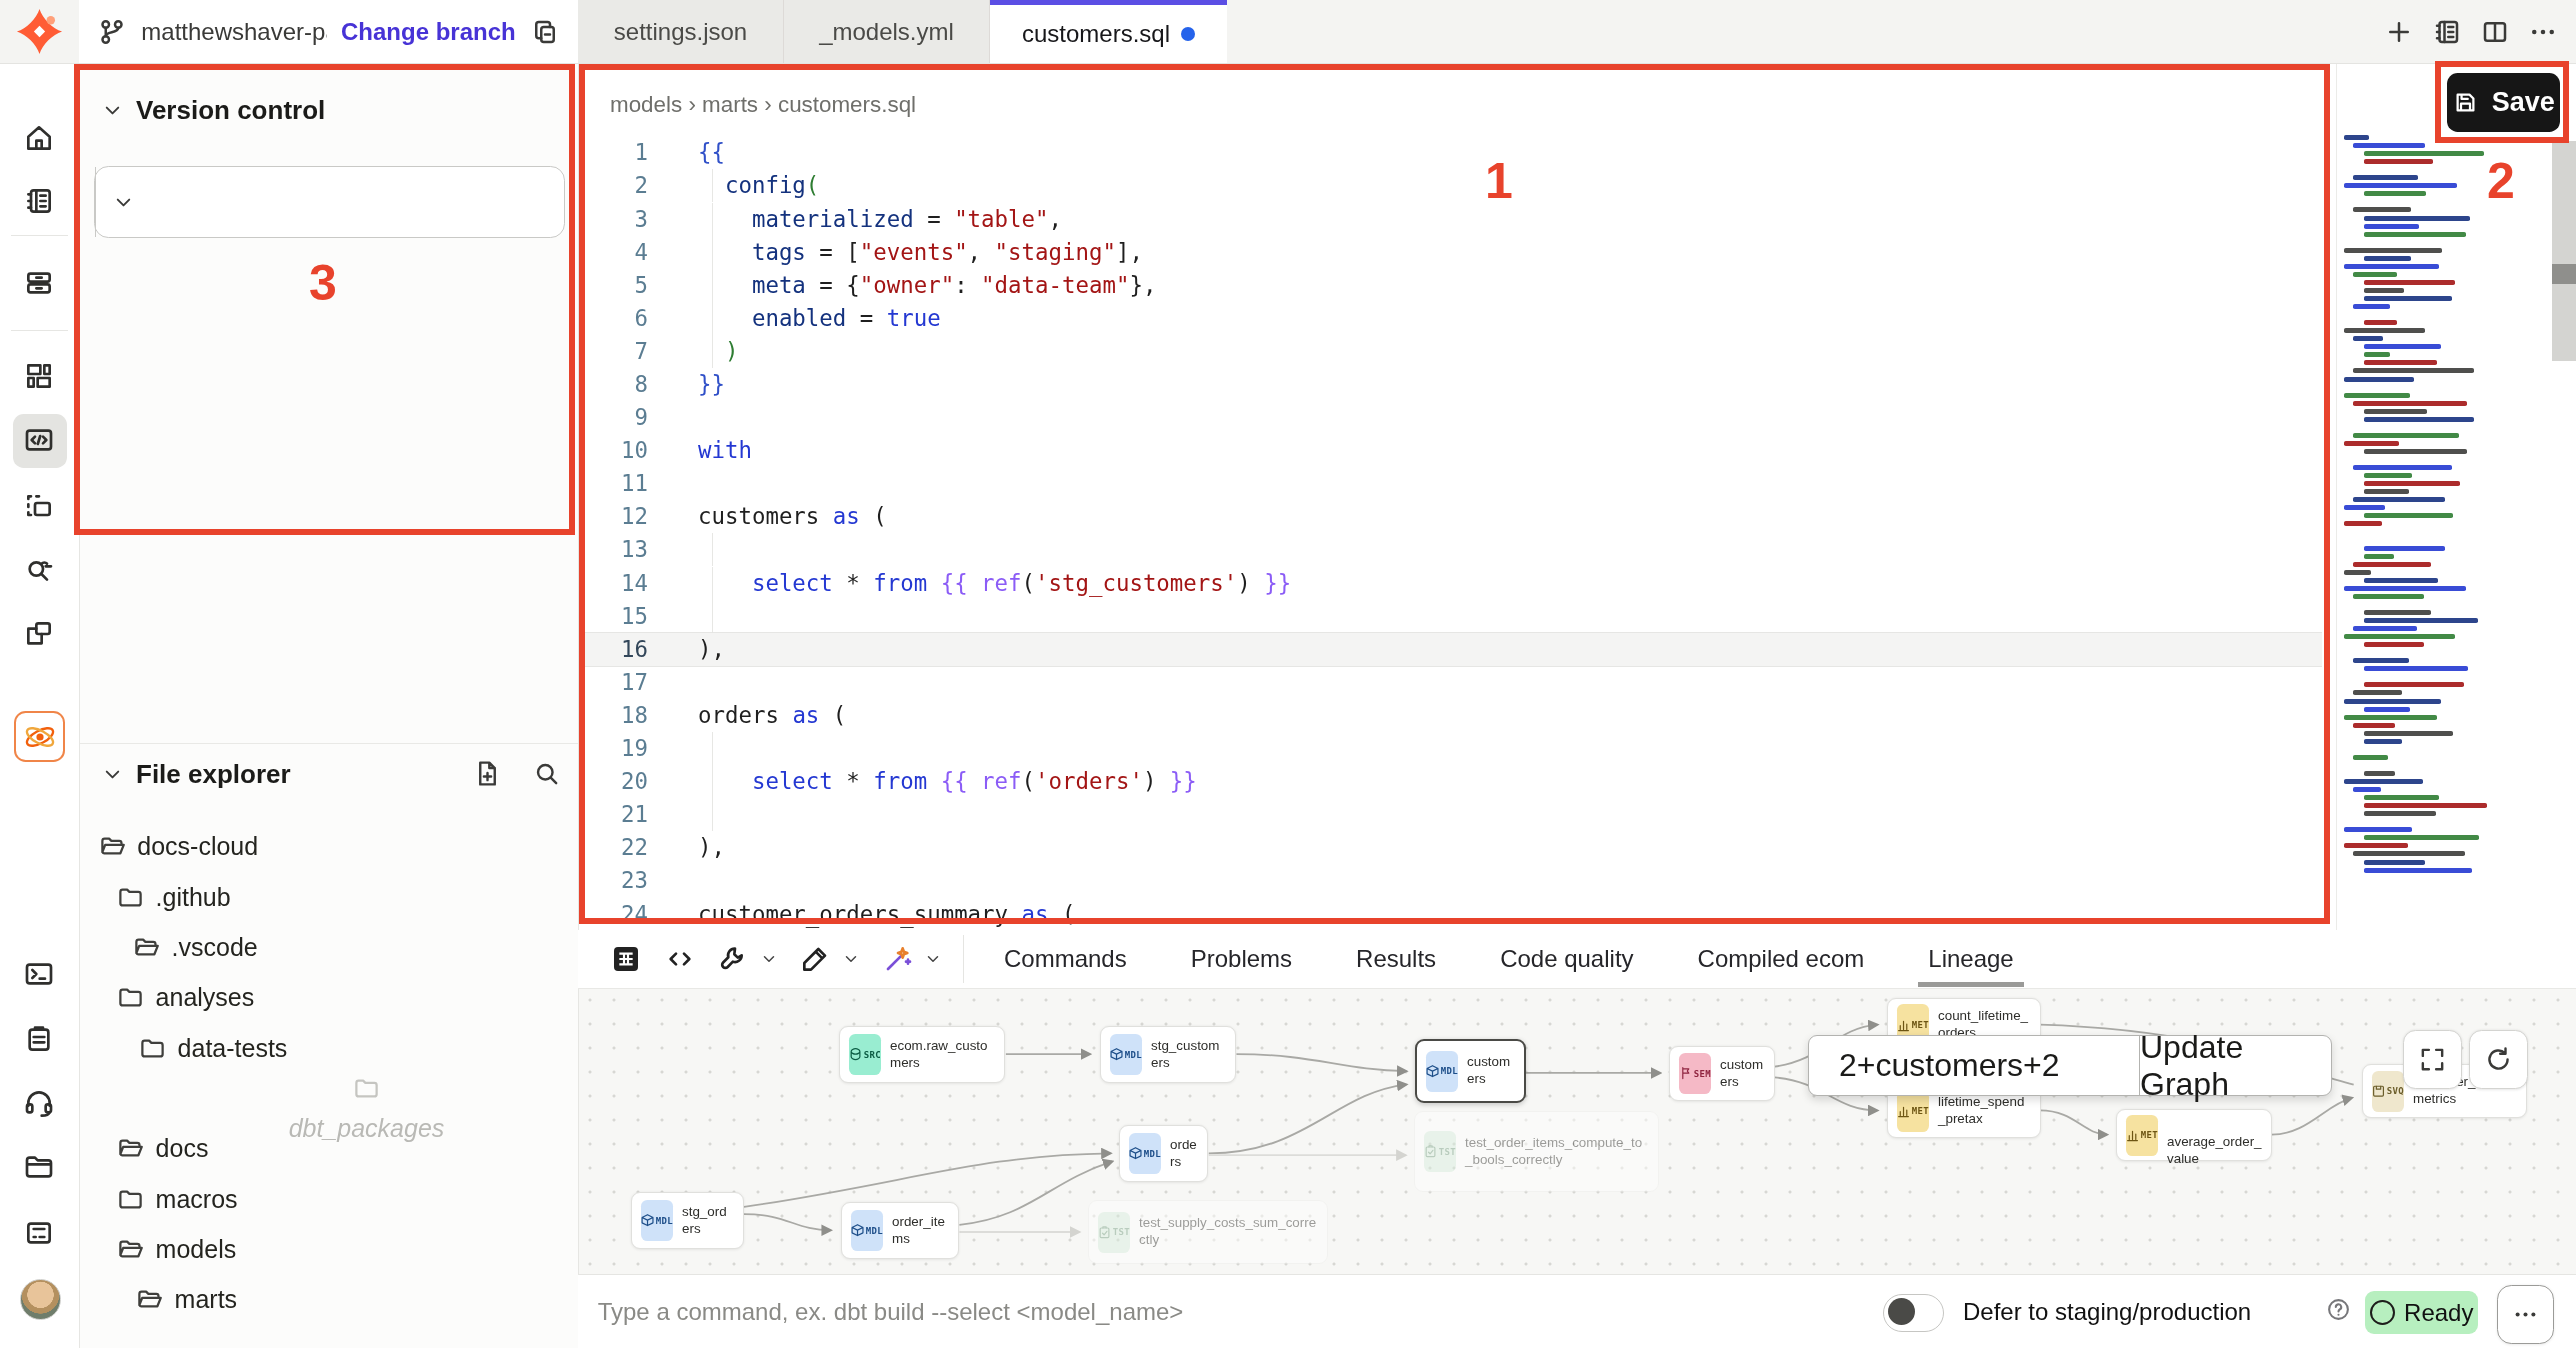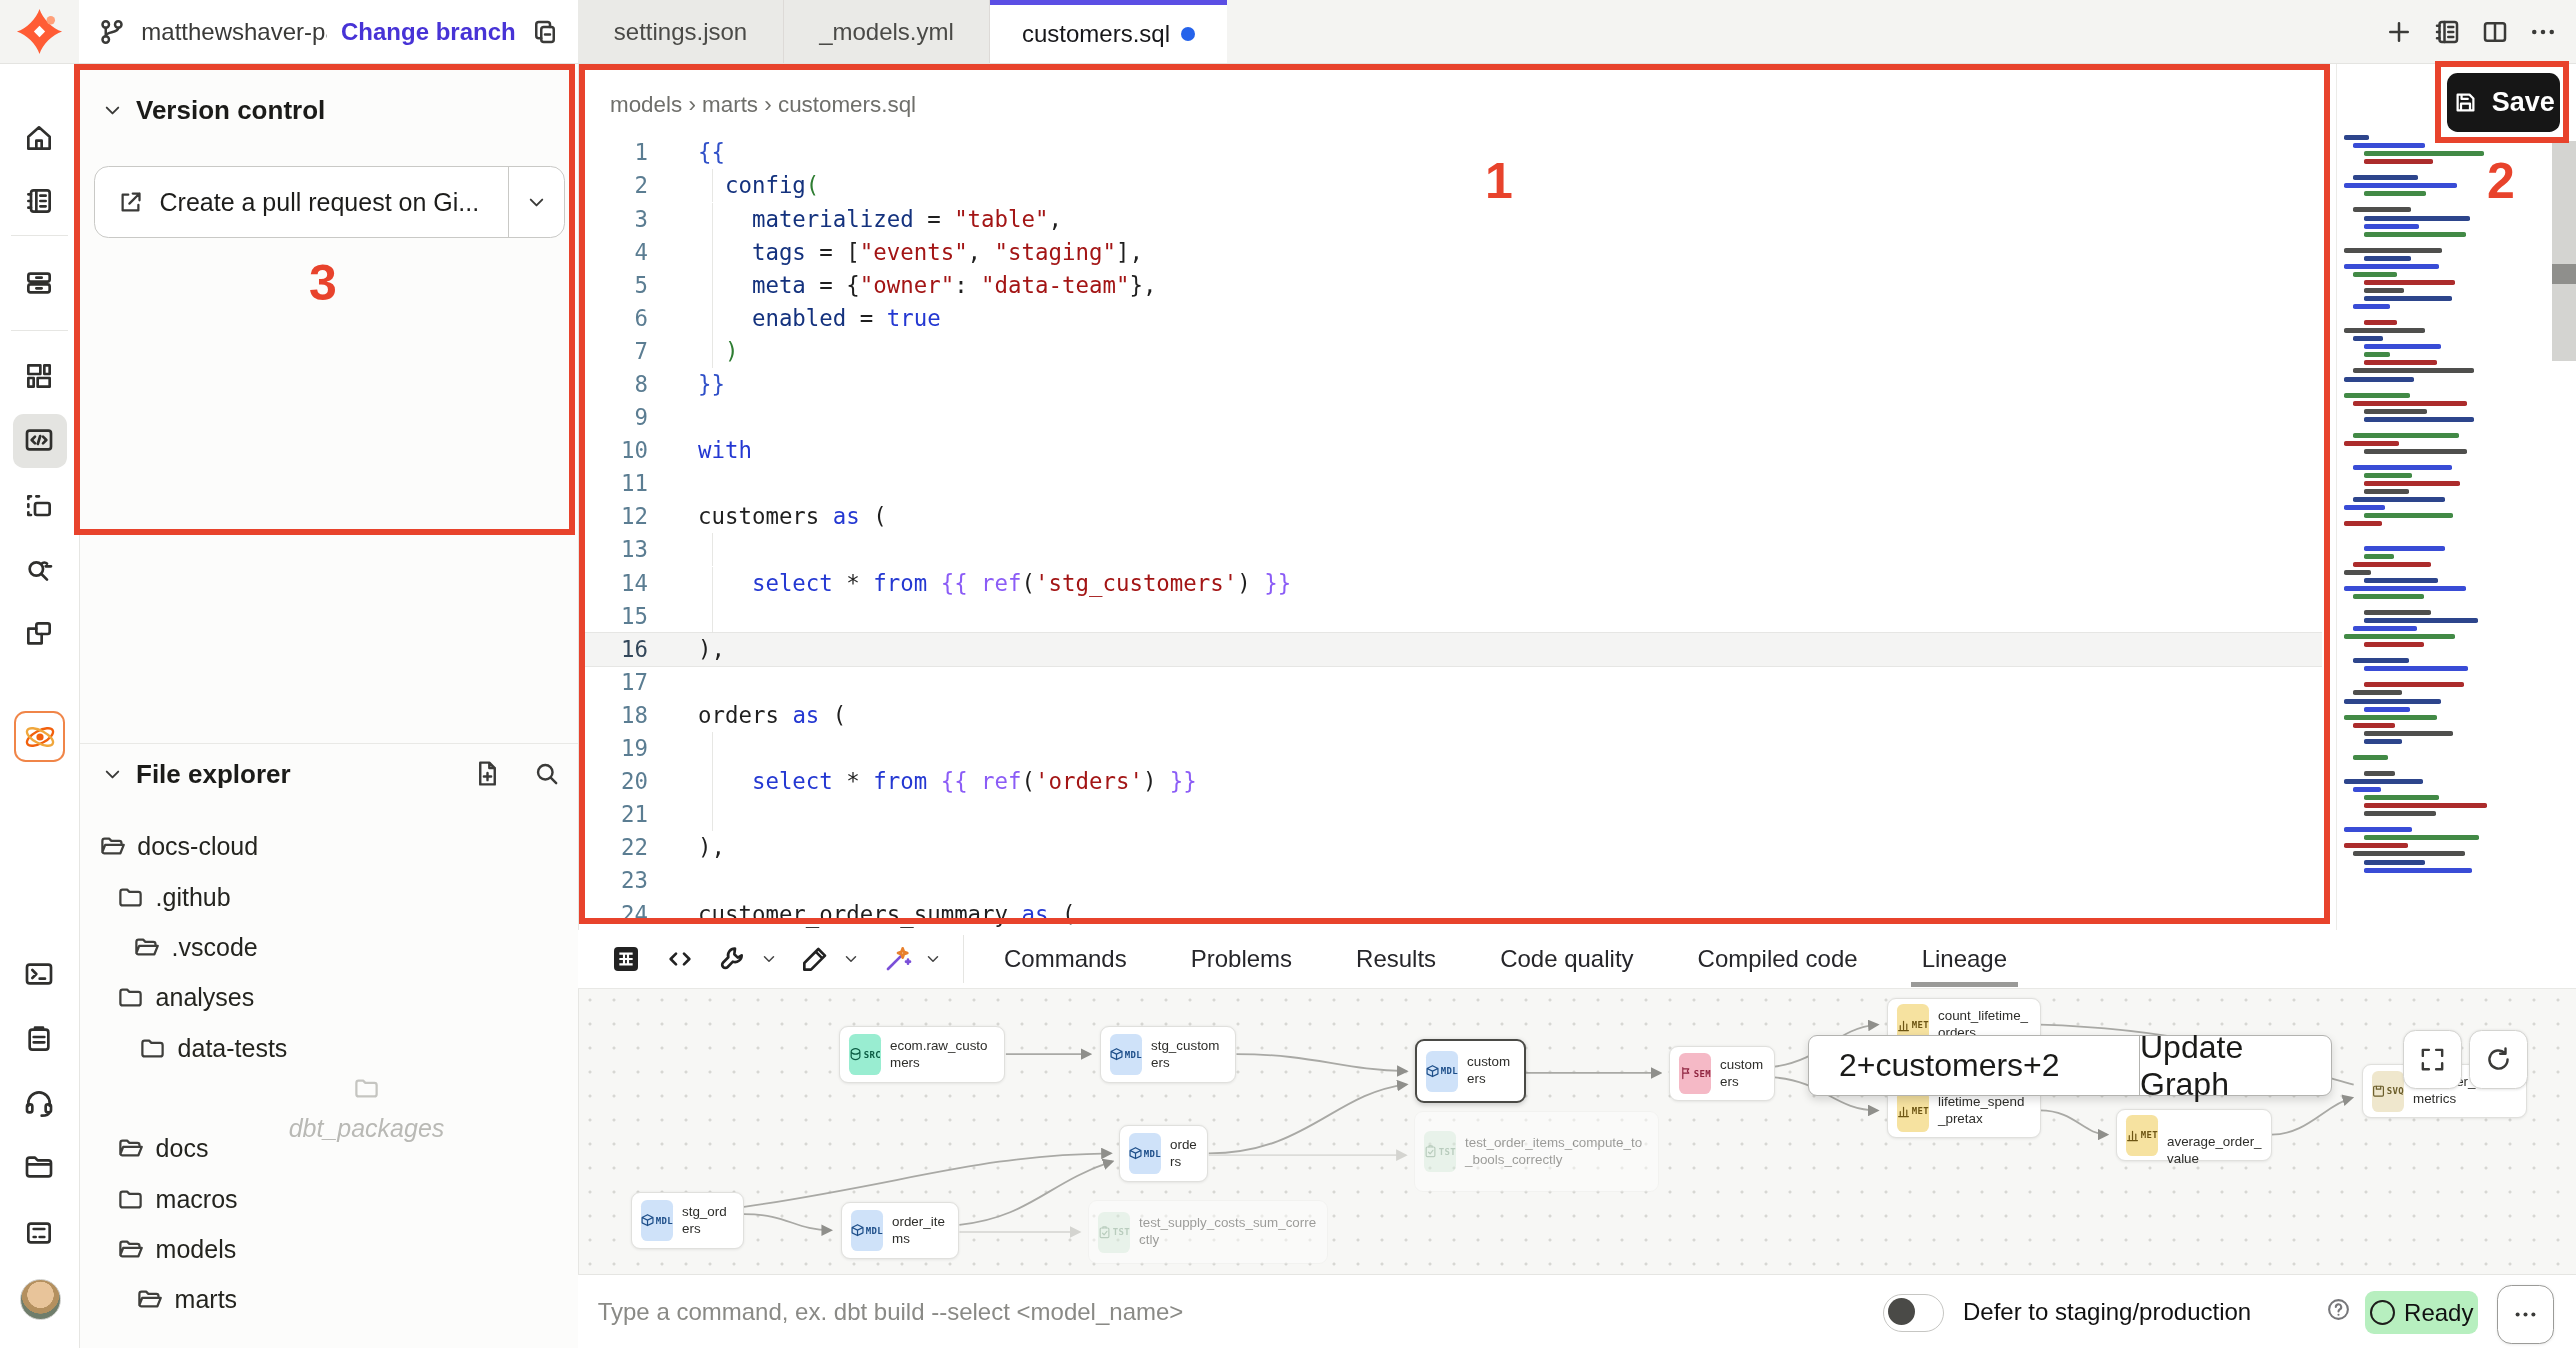--- a/index.html
+++ b/index.html
@@ -273,28 +273,20 @@
   <div class="sidebar">
     <div class="sec-head" style="left:21.5px;top:32px">
       <span class="chev">
           <svg viewBox="0 0 24 24" fill="none" stroke="currentColor" stroke-width="2" stroke-linecap="round" stroke-linejoin="round">
             <path d="M6 9 L12 15 L18 9"></path>
           </svg>
         </span>
       <span>Version control</span>
     </div>
     <div class="prbtn">
-      <span class="main">
-        <span class="tbicon" style="width:27px;height:27px">
-            <svg viewBox="0 0 24 24" fill="none" stroke="currentColor" stroke-width="2" stroke-linecap="round" stroke-linejoin="round">
-              <path d="M10 5 H5 V19 H19 V14 M14 4 H20 V10 M20 4 L11 13"></path>
-            </svg>
-          </span>
-        <span>Create a pull request on Gi...</span>
-      </span>
       <span class="drop">
         <span class="chev">
             <svg viewBox="0 0 24 24" fill="none" stroke="currentColor" stroke-width="2" stroke-linecap="round" stroke-linejoin="round">
               <path d="M6 9 L12 15 L18 9"></path>
             </svg>
           </span>
       </span>
     </div>
     <div class="sb-div" style="top:680px"></div>
     <div class="sec-head" style="left:21.5px;top:696px">
@@ -570,21 +562,21 @@
             <path d="M6 9 L12 15 L18 9"></path>
           </svg>
         </span>
     </div>
     <div class="bdiv"></div>
     <div id="bottom-tabs">
         <div class="btab">Commands</div>
         <div class="btab">Problems</div>
         <div class="btab">Results</div>
         <div class="btab">Code quality</div>
-        <div class="btab">Compiled code</div>
+        <div class="btab">Compiled ecom</div>
         <div class="btab active">Lineage</div>
       </div>
   </div>
 
   <div class="canvas">
     <svg class="edges" viewBox="646 1105 2234 320">
       <defs>
         <marker id="arr" viewBox="0 0 10 10" refX="8" refY="5" markerWidth="6.5" markerHeight="6.5" orient="auto-start-reverse">
           <path d="M0 0 L10 5 L0 10 z" fill="#8f8f8b"></path>
         </marker>

